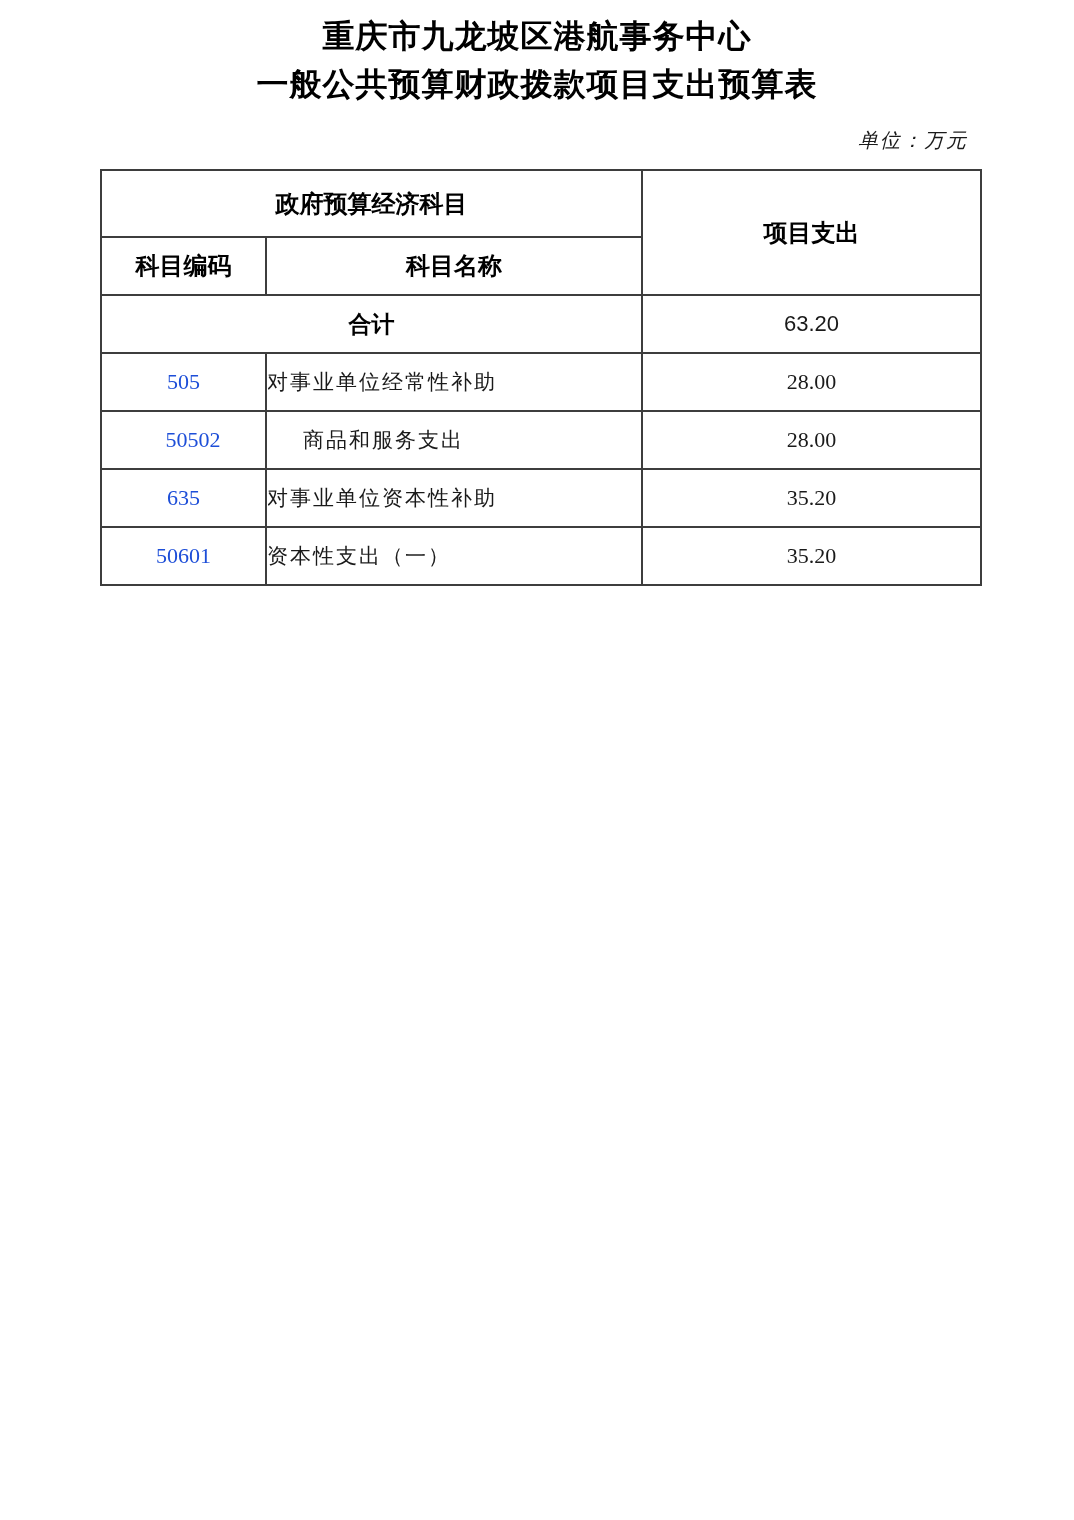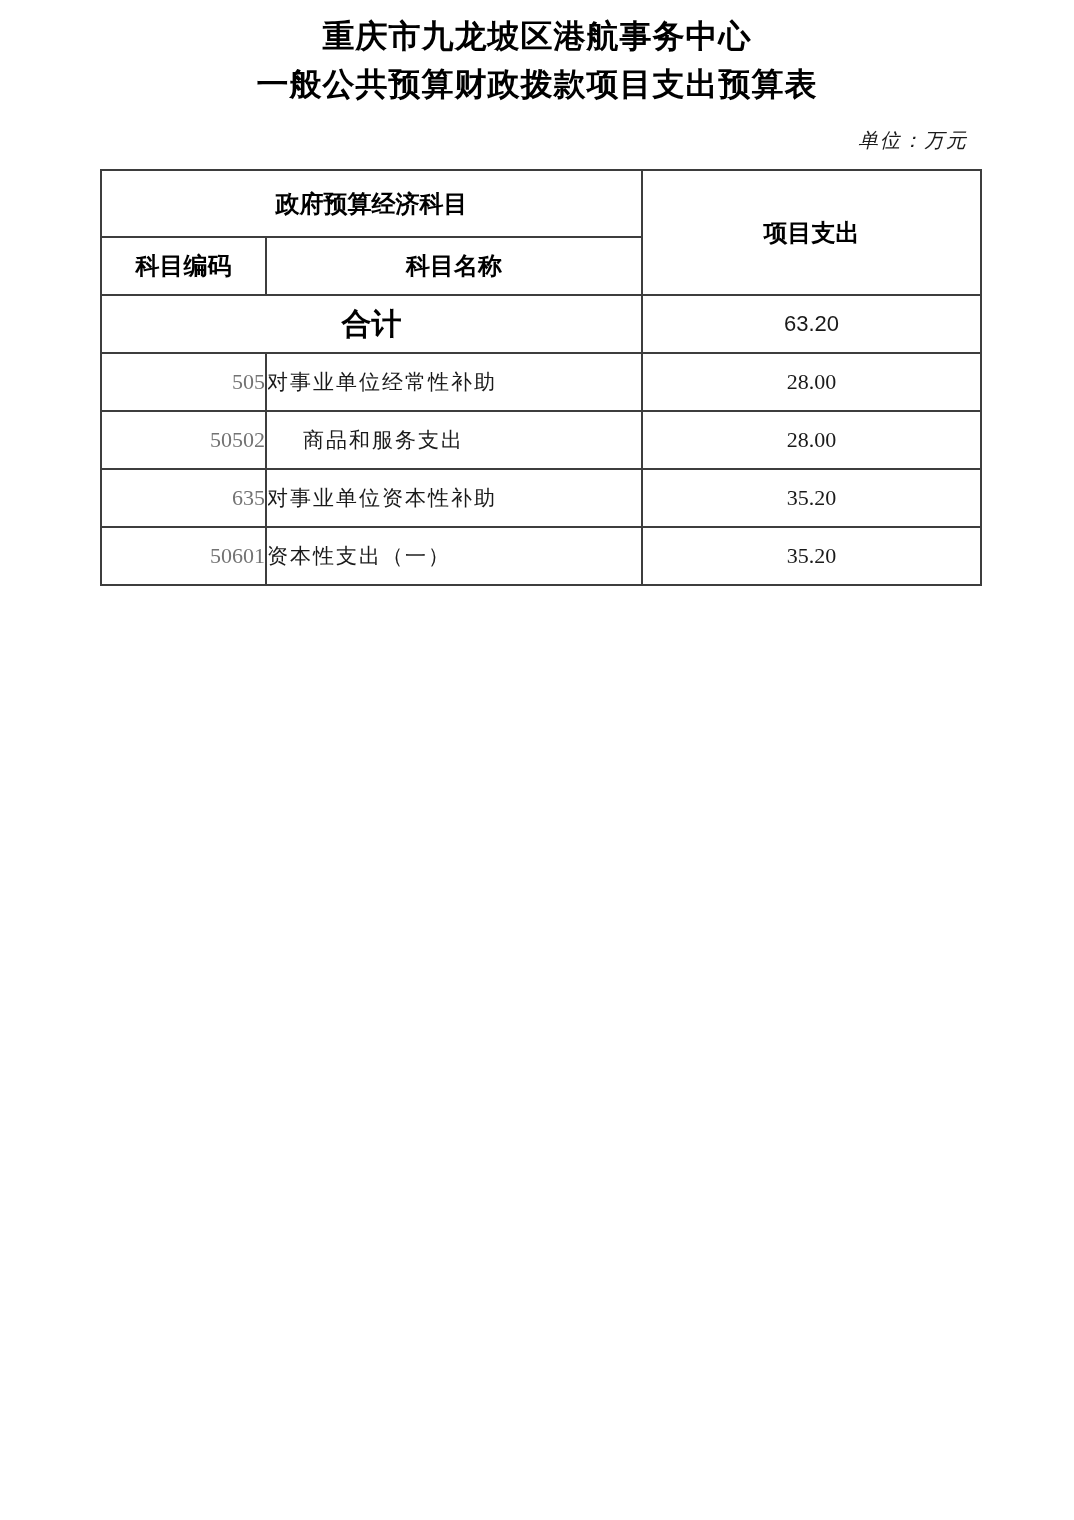--- a/index.html
+++ b/index.html
@@ -80,30 +80,30 @@
     font-size: 24px;
     text-align: center;
     color: #000000;
   }
   tr.header-row-1 th { height: 67px; }
   tr.header-row-2 th { height: 58px; margin-left: 16px; }
   table.budget tbody tr { height: 58px; }
   td.total-label {
     font-family: "Liberation Sans", "DejaVu Sans", sans-serif;
     font-weight: bold;
-    font-size: 30px;
+    font-size: 23px;
     text-align: center;
     color: #000000;
   }
   td.cell-code {
     font-family: "Liberation Serif", "DejaVu Serif", serif;
     font-size: 22px;
-    text-align: right;
+    text-align: center;
     padding-left: 12px;
-    color: #737373;
+    color: #1d4ed8;
   }
   td.cell-name {
     font-family: "Liberation Serif", "DejaVu Serif", serif;
     font-size: 21px;
     text-align: left;
     padding-left: 13px;
     letter-spacing: 2px;
     color: #1a1a1a;
     border-radius: 23px;
   }

